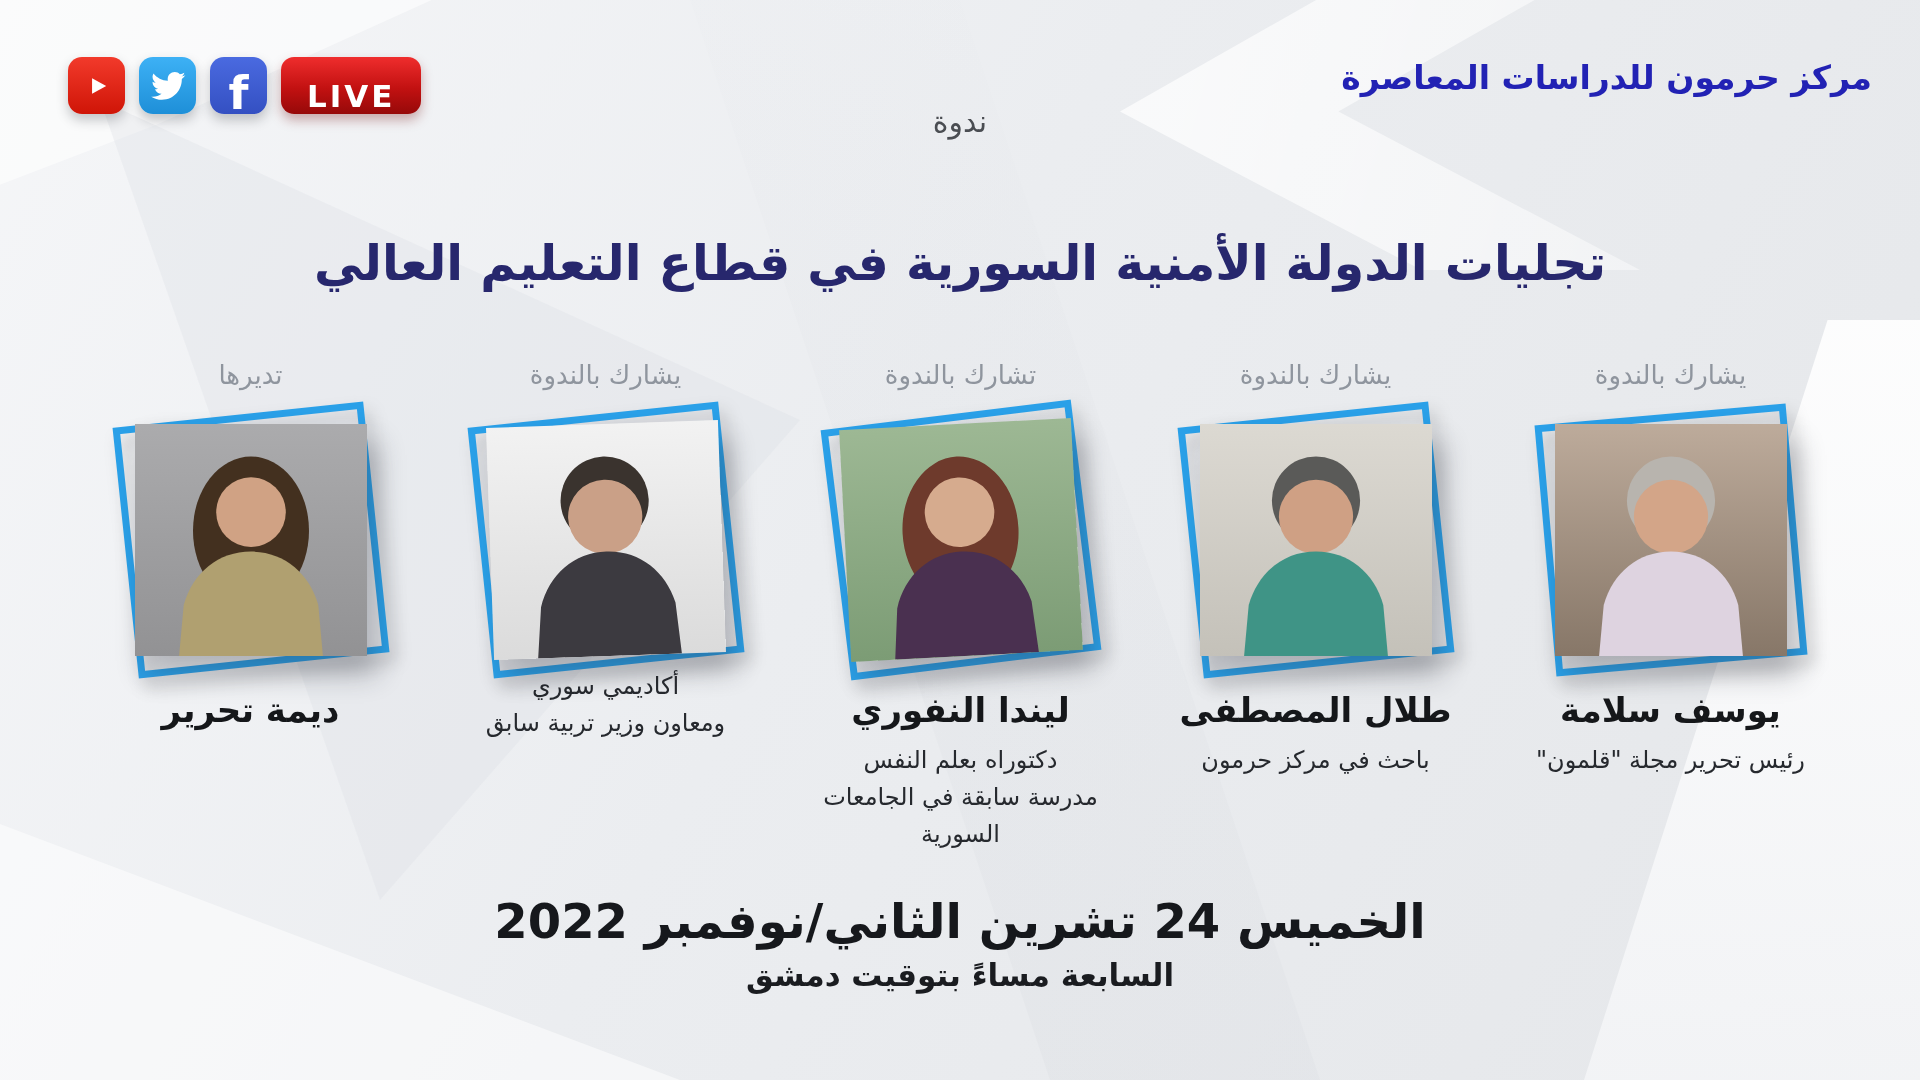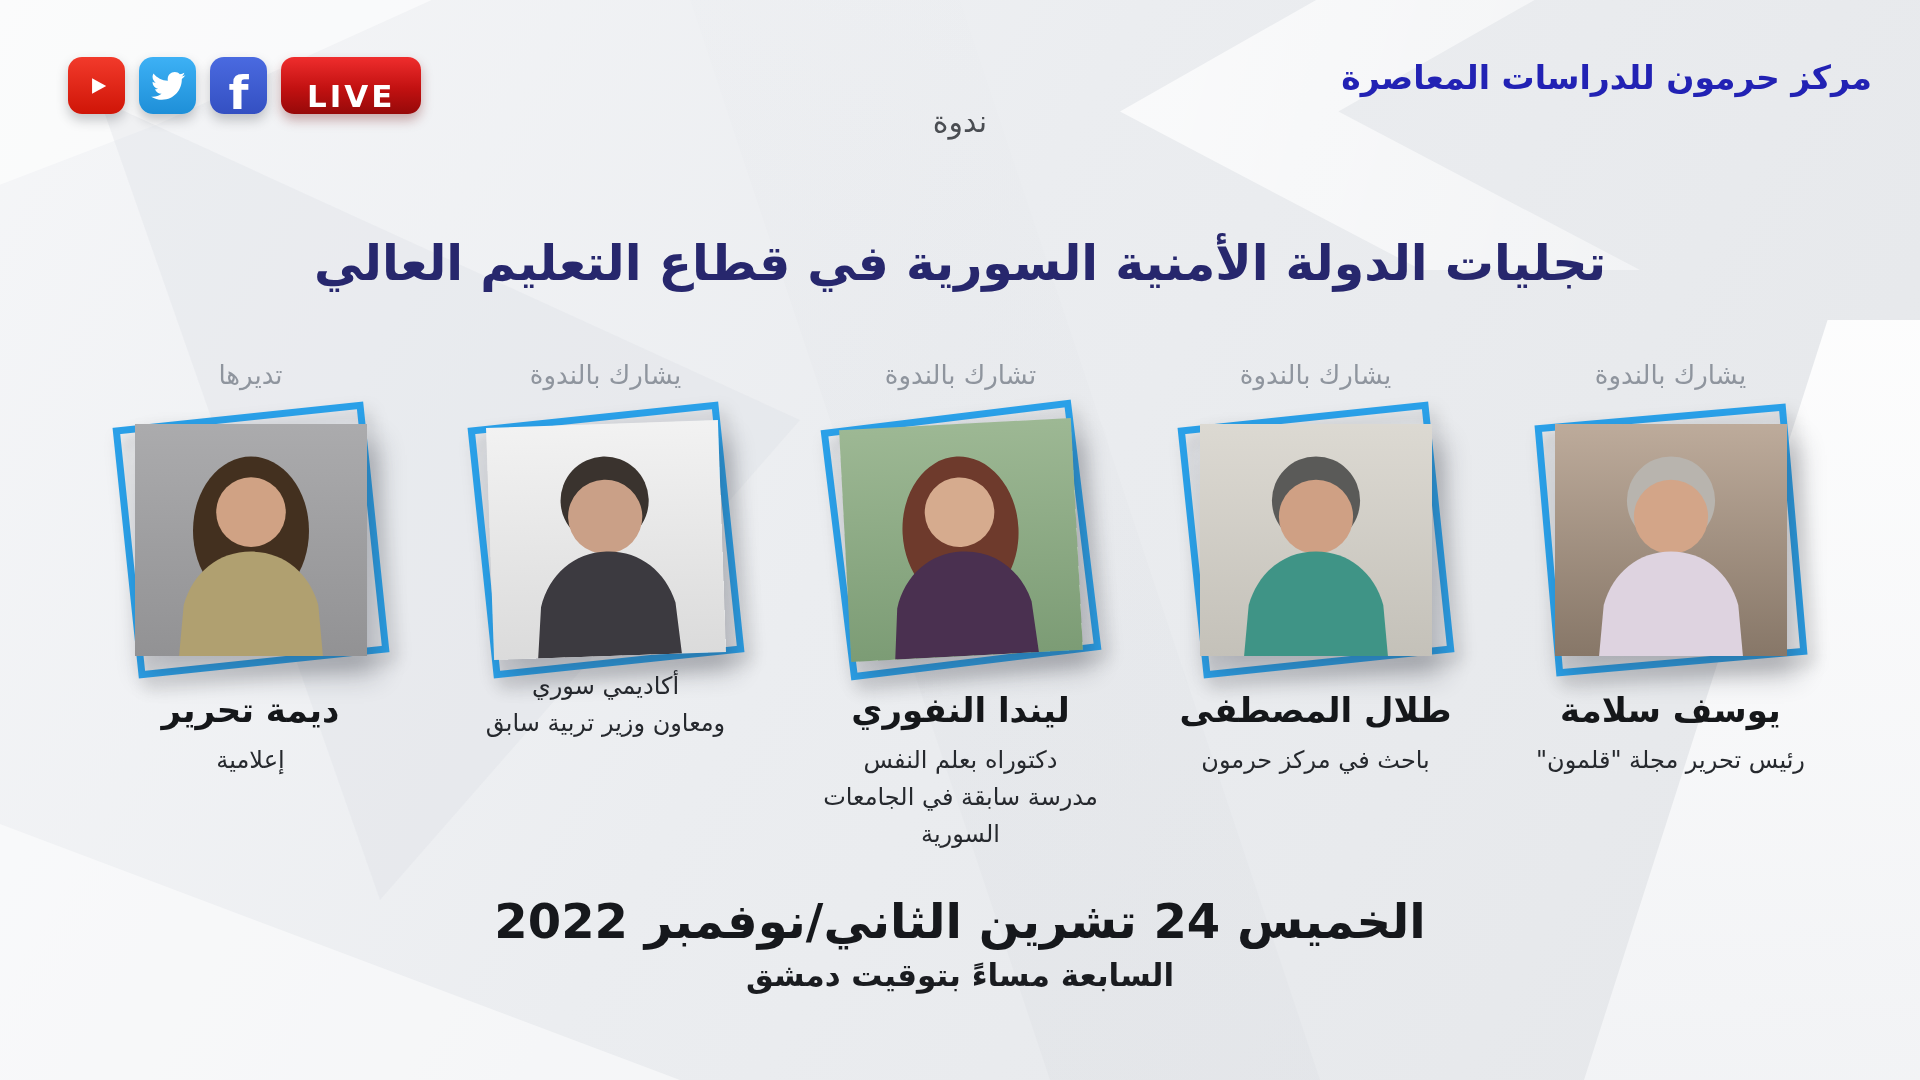--- a/index.html
+++ b/index.html
@@ -190,24 +190,20 @@
         <div class="frame"></div>
         <div class="photo">
           <svg viewBox="0 0 100 100">
             <ellipse class="hair" cx="50" cy="46" rx="25" ry="32"></ellipse>
               <circle class="skin" cx="50" cy="38" r="15"></circle>
             <path class="cloth" d="M50 55 C36 55 25 64 21 78 L19 100 H81 L79 78 C75 64 64 55 50 55 Z"></path>
           </svg>
         </div>
       </div>
       <div class="name">ديمة تحرير</div>
-      <div class="desc">
-        <div>إعلامية</div>
-        <div></div>
-      </div>
     </div>
 
   </div>
 
   <div class="date-line">الخميس 24 تشرين الثاني/نوفمبر 2022</div>
   <div class="time-line">السابعة مساءً بتوقيت دمشق</div>
 
 </div>
 
 </body></html>

